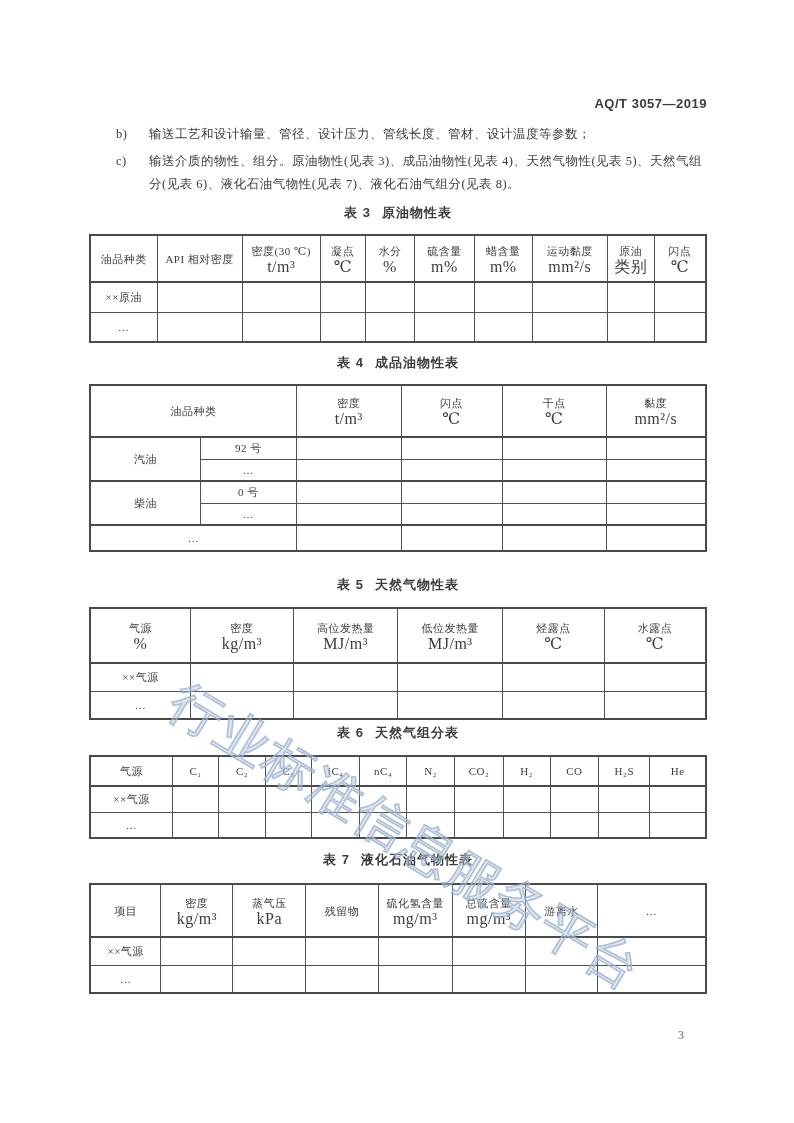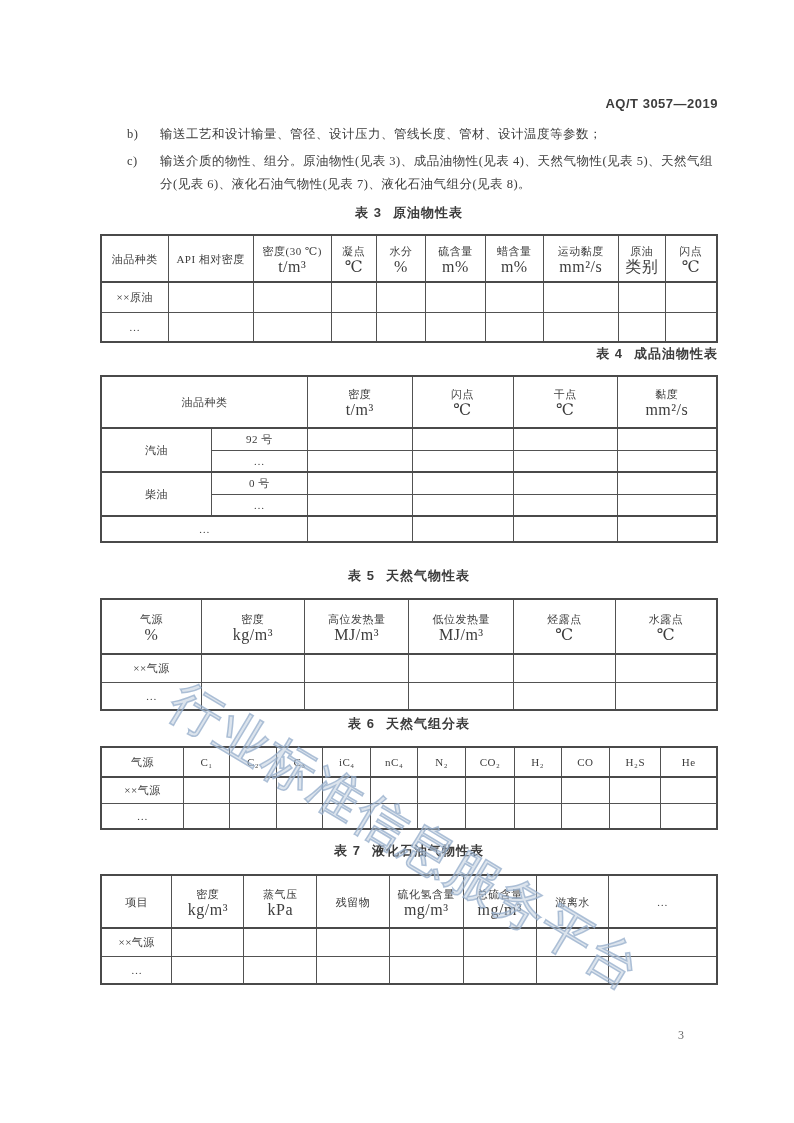--- a/index.html
+++ b/index.html
@@ -2,41 +2,41 @@
 <html><head>
 <meta charset="utf-8">
 <style>
   html,body { margin:0; padding:0; background:#e8e8e8; }
   .page {
     position:relative; width:794px; height:1123px; margin:0 auto;
     background:#ffffff; overflow:hidden;
     font-family:"Liberation Serif","DejaVu Serif",serif;
     color:#3c3c3c;
   }
-  .content { position:absolute; left:100px; top:0; width:618px; }
+  .content { position:absolute; left:89px; top:0; width:618px; }
 
   .doc-header {
     margin-top:96px; text-align:right;
     font-family:"Liberation Sans","DejaVu Sans",sans-serif;
     font-weight:bold; font-size:13px; letter-spacing:0.5px; line-height:15px;
   }
 
   .intro { margin-top:12px; font-size:12.5px; line-height:23px; letter-spacing:0.5px; }
   .list-item { display:flex; }
   .list-item + .list-item { margin-top:4px; }
   .marker { margin-left:27px; width:33px; flex:none; }
   .li-text { flex:1; }
 
   .tbl-title {
     text-align:center; font-family:"Liberation Sans","DejaVu Sans",sans-serif;
     font-weight:bold; font-size:13px; line-height:17px; letter-spacing:1px;
   }
   .tbl-title .label { margin-right:11px; }
   .mt-t3 { margin-top:8px; }  .mt-tbl3 { margin-top:13px; }
-  .mt-t4 { margin-top:2px;text-align:right; } .mt-tbl4 { margin-top:13px; }
+  .mt-t4 { margin-top:11px; } .mt-tbl4 { margin-top:13px; }
   .mt-t5 { margin-top:24px; } .mt-tbl5 { margin-top:14px; }
   .mt-t6 { margin-top:4px; } .mt-tbl6 { margin-top:14px; }
   .mt-t7 { margin-top:12px; } .mt-tbl7 { margin-top:15px; }
 
   table.tbl {
     width:100%; border-collapse:collapse; table-layout:fixed;
     border:2px solid #4a4a4a;
   }
   .tbl th, .tbl td {
     border:1px solid #525252; padding:0; text-align:center; vertical-align:middle;

